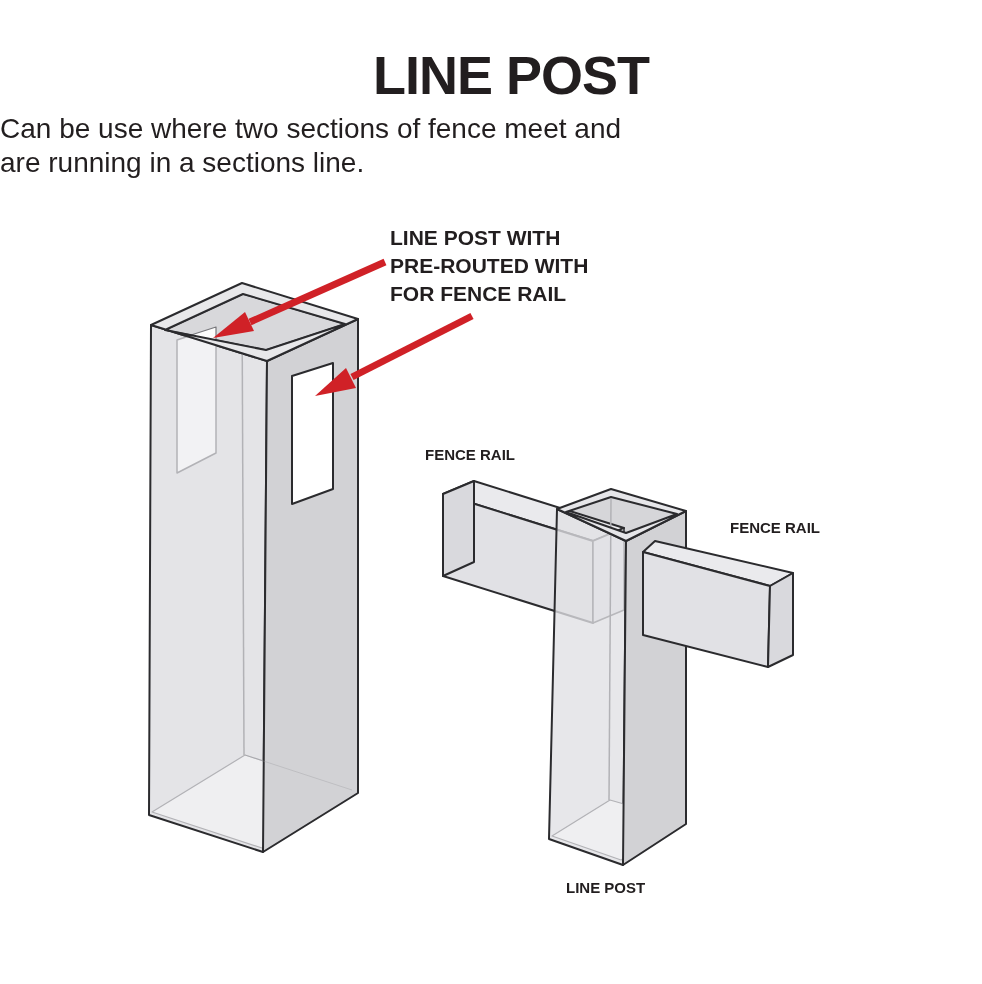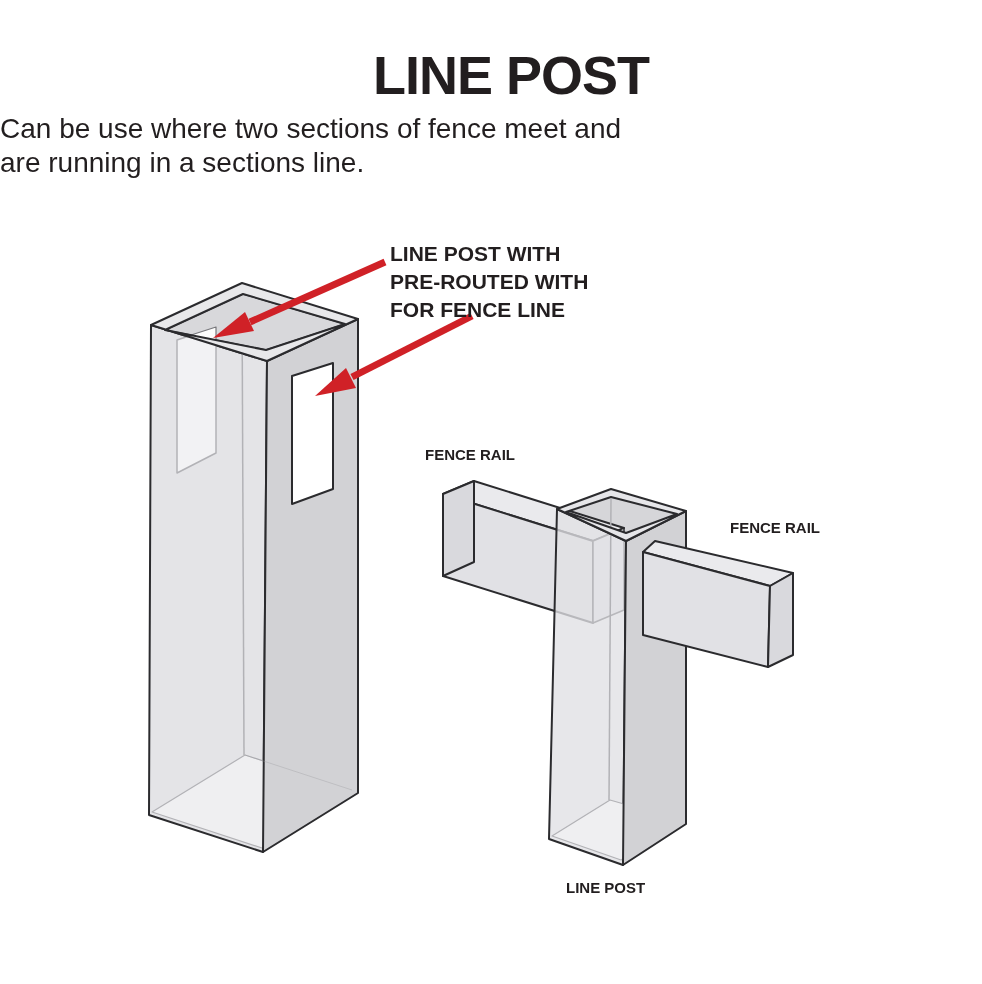--- a/index.html
+++ b/index.html
@@ -19,21 +19,21 @@
     font-size:54px;font-weight:700;letter-spacing:-1px;
     color:#221e1f;
   }
   .subtitle{
     position:absolute;left:0;top:112px;width:100%;
     text-align:left;
     font-size:28px;font-weight:400;line-height:34px;
     color:#221e1f;
   }
   .callout{
-    position:absolute;left:390px;top:240px;
+    position:absolute;left:390px;top:224px;
     font-size:21px;font-weight:700;line-height:28px;
     color:#221e1f;
   }
   .part-label{
     position:absolute;
     font-size:15px;font-weight:700;
     color:#221e1f;white-space:nowrap;
   }
   .lbl-fence-rail-left{left:425px;top:446px;}
   .lbl-fence-rail-right{left:730px;top:519px;}
@@ -109,21 +109,21 @@
   <div class="title">LINE POST</div>
 
   <div class="subtitle">
     <div>Can be use where two sections of fence meet and</div>
     <div>are running in a sections line.</div>
   </div>
 
   <div class="callout">
     <div>LINE POST WITH</div>
     <div>PRE-ROUTED WITH</div>
-    <div>FOR FENCE LINE</div>
+    <div>FOR FENCE RAIL</div>
   </div>
 
   <div class="part-label lbl-fence-rail-left">FENCE RAIL</div>
 
   <div class="part-label lbl-fence-rail-right">FENCE RAIL</div>
 
   <div class="part-label lbl-line-post-bottom">LINE POST</div>
 
 </div>
 

